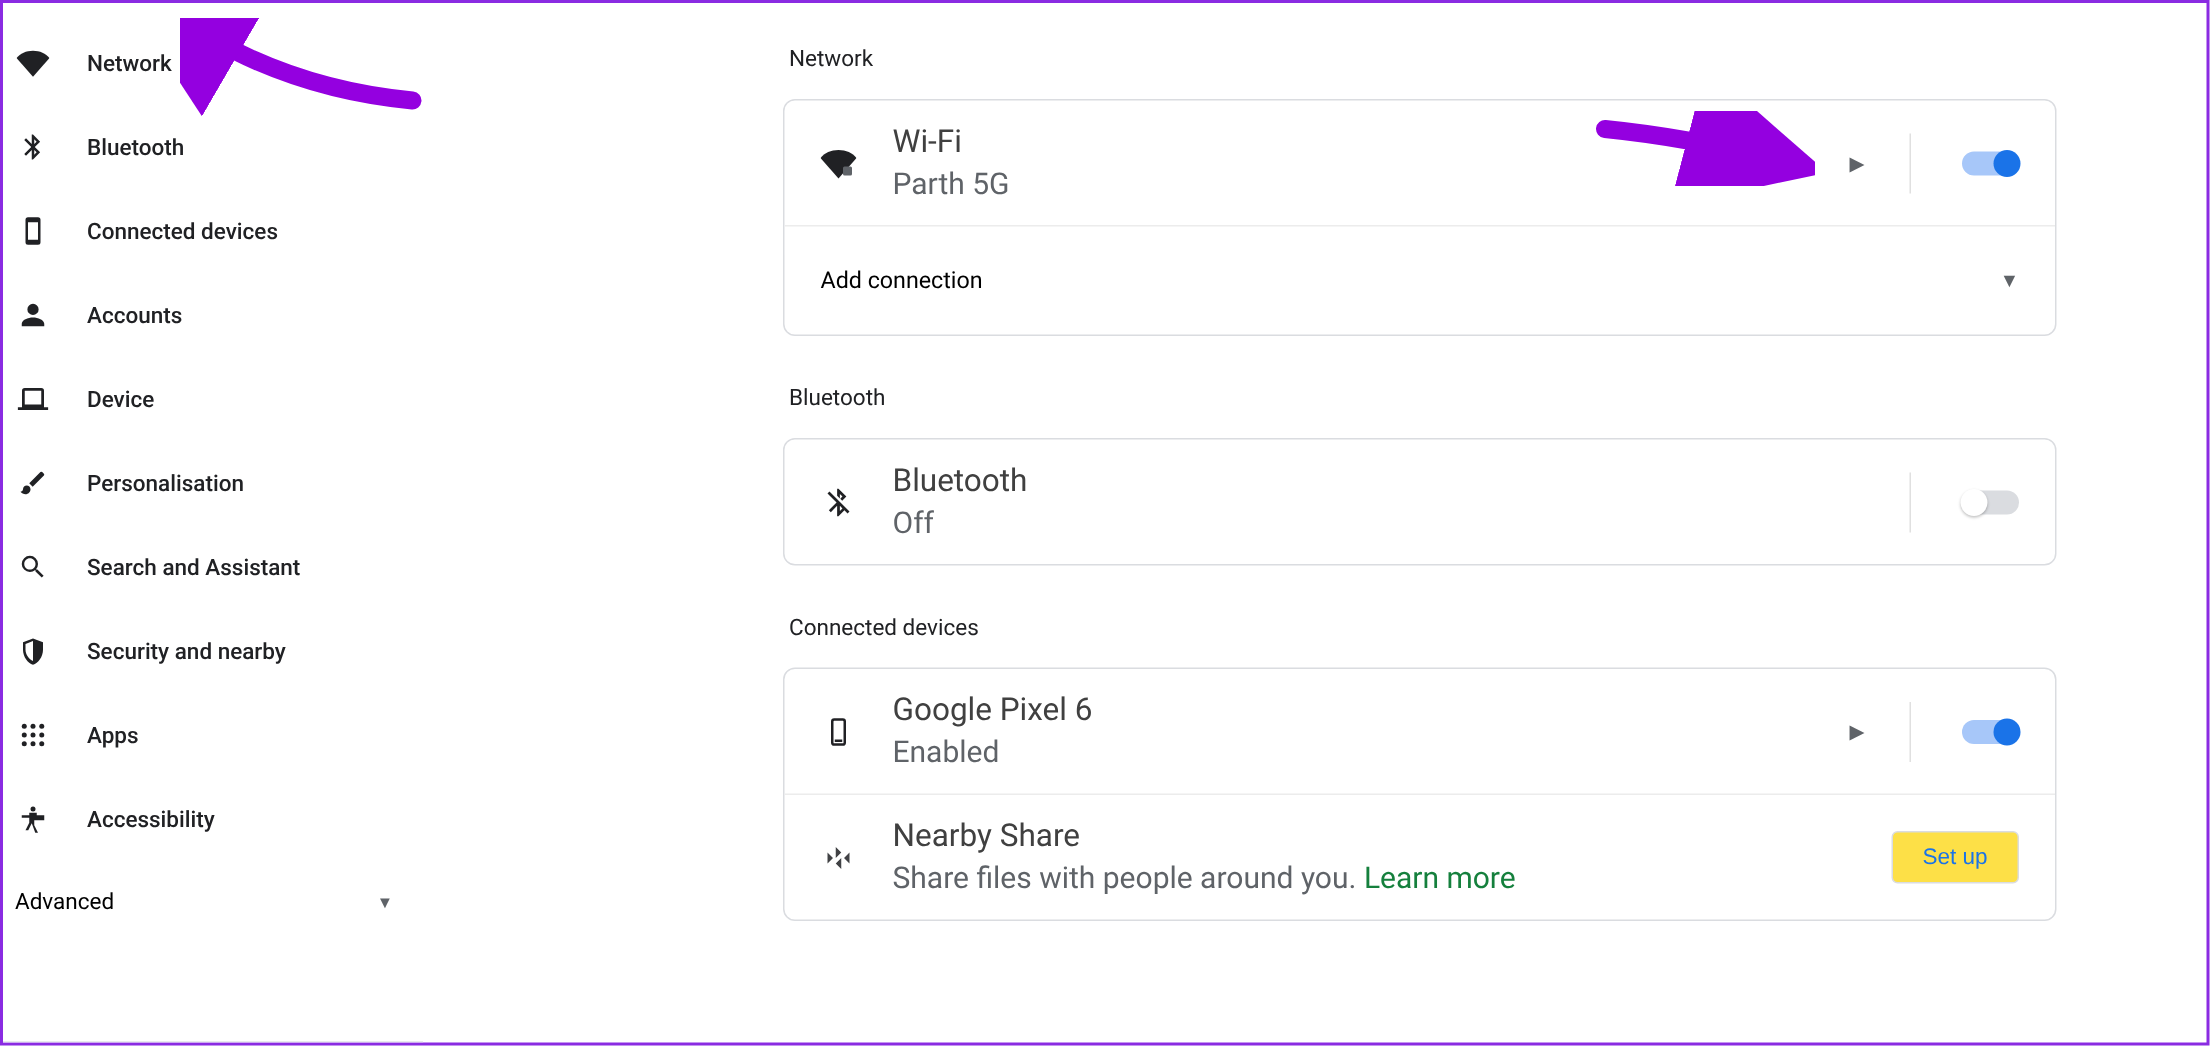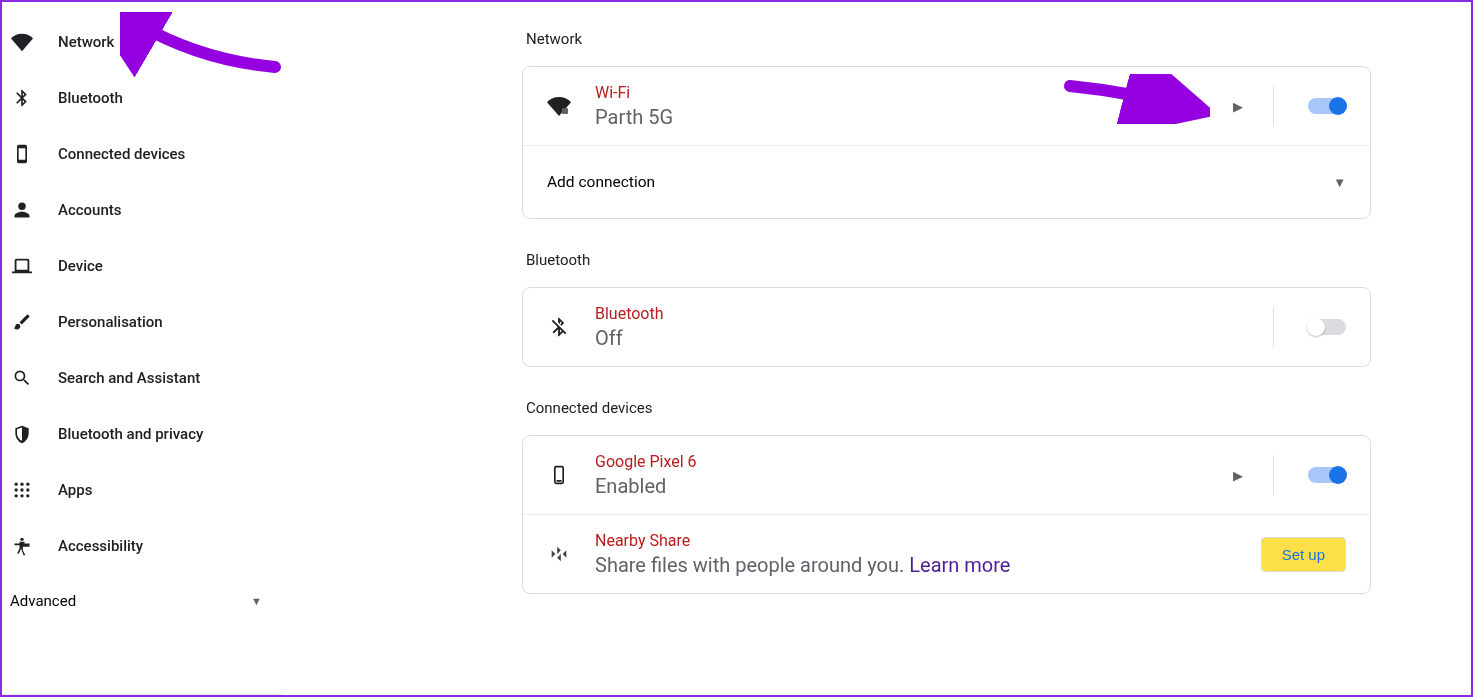--- a/index.html
+++ b/index.html
@@ -81,27 +81,27 @@
   width: 24px;
   height: 24px;
   margin-right: 24px;
   display: flex;
   align-items: center;
   justify-content: center;
   color: #202124;
   flex-shrink: 0;
 }
 .row .texts { flex: 1; }
-.row .title { font-size: 16px; color: #b91c1c; }
+.row .title { font-size: 21px; color: #404040; }
 .row .subtitle {
   font-size: 20px;
   color: #5f6368;
   margin-top: 3px;
 }
-.row .subtitle a { color: #4c1d95; text-decoration: none; }
+.row .subtitle a { color: #15803d; text-decoration: none; }
 .row .arrow {
   color: #5f6368;
   font-size: 13px;
   padding: 0 6px;
 }
 .toggle {
   width: 38px;
   height: 16px;
   border-radius: 8px;
   position: relative;
@@ -206,21 +206,21 @@
           </svg>
     </span>
     <span class="label">Search and Assistant</span>
   </div>
   <div class="sidebar-item">
     <span class="icon">
       <svg width="20" height="20" viewBox="0 0 24 24" fill="currentColor">
             <path d="M12 2 4 5v6c0 5.55 3.84 10.74 8 12 4.16-1.26 8-6.45 8-12V5l-8-3zm0 18c-3.1-1.1-6-5.3-6-9V6.3l6-2.25V20z"></path>
           </svg>
     </span>
-    <span class="label">Bluetooth and privacy</span>
+    <span class="label">Security and nearby</span>
   </div>
   <div class="sidebar-item">
     <span class="icon">
       <svg width="20" height="20" viewBox="0 0 24 24" fill="currentColor">
             <circle cx="5" cy="5" r="2"></circle>
             <circle cx="12" cy="5" r="2"></circle>
             <circle cx="19" cy="5" r="2"></circle>
             <circle cx="5" cy="12" r="2"></circle>
             <circle cx="12" cy="12" r="2"></circle>
             <circle cx="19" cy="12" r="2"></circle>

